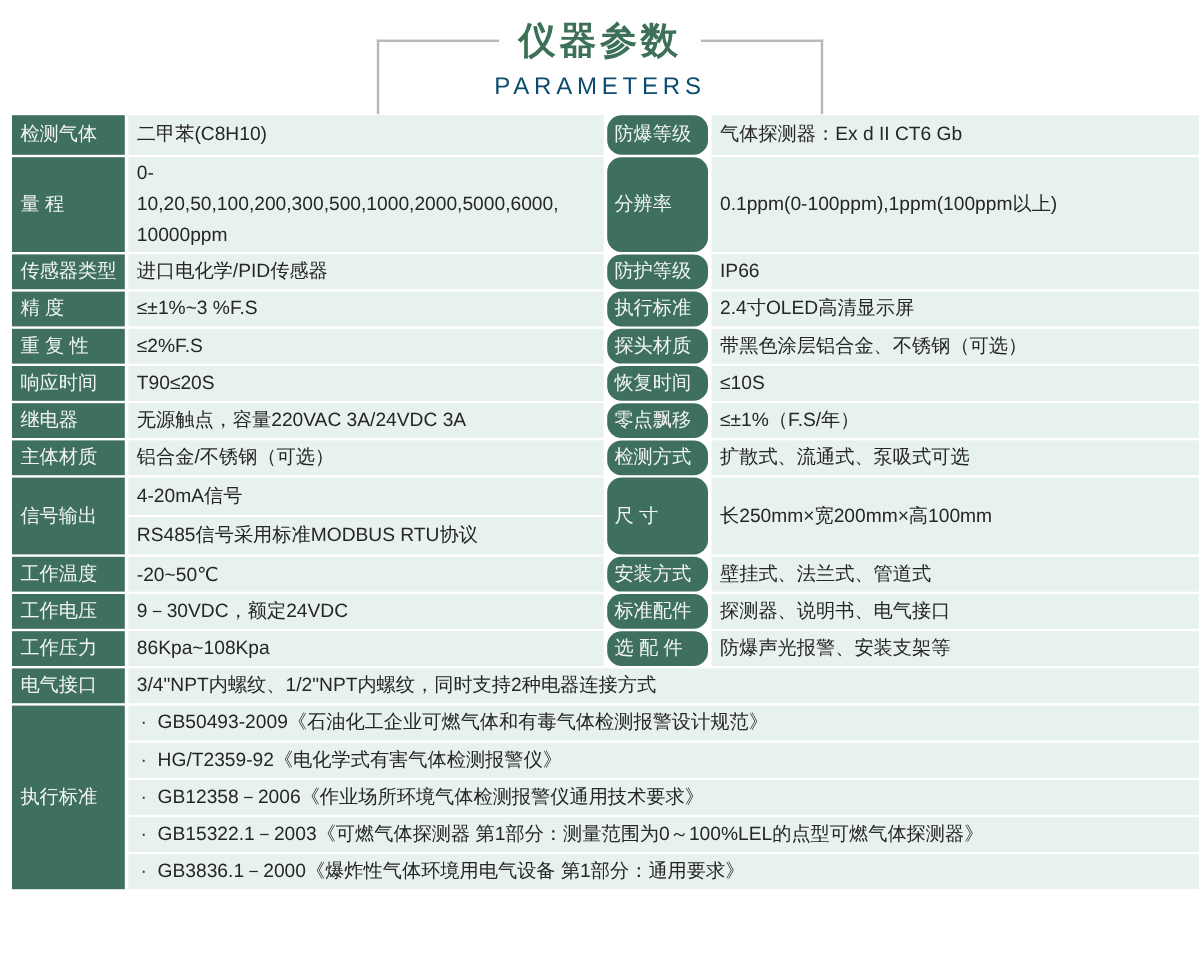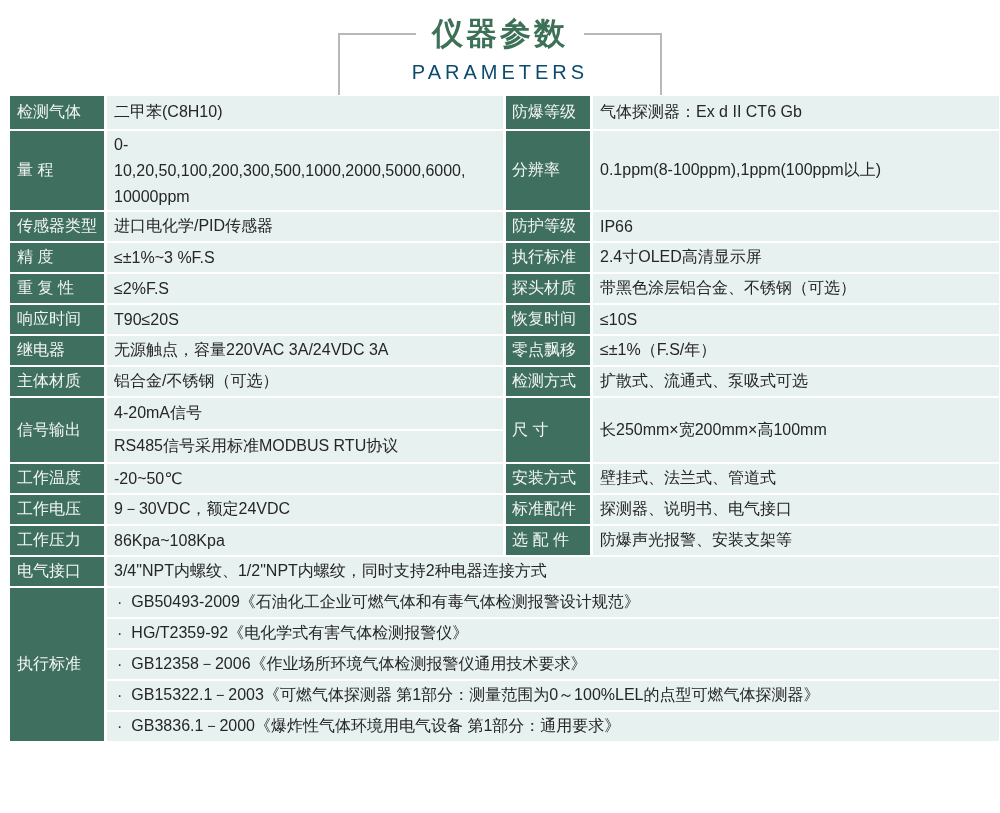--- a/index.html
+++ b/index.html
@@ -1,37 +1,37 @@
 <!DOCTYPE html>
 <html><head>
 <meta charset="utf-8">
 <style>
   * { margin:0; padding:0; box-sizing:border-box; }
   html,body { width:1000px; height:813px; background:#ffffff;
     font-family:"Liberation Sans","DejaVu Sans",sans-serif; overflow:hidden; }
 
   
-  .title-box { position:relative; width:324px; height:62px;
+  .title-box { position:relative; width:372px; height:62px;
     margin:33px auto 0 auto; border:2px solid #b5b9b8; border-bottom:none; }
   .title-main { position:absolute; left:50%; transform:translateX(-50%); top:-22px;
     background:#ffffff; padding:0 16px; white-space:nowrap;
     font-size:31px; font-weight:bold; letter-spacing:3px; color:#3d7157; line-height:42px; }
   .title-sub { text-align:center; margin-top:26px; font-size:20px;
     letter-spacing:4px; color:#0c4a6e; }
 
   
   .spec-table { margin:1px 1px 0 10px; display:flex; flex-direction:column; gap:2px; }
   .band { display:grid; grid-template-columns:94px 396px 84px 1fr; column-gap:3px; }
   .band.hfirst > div { min-height:33px; }
   .band.std   > div { min-height:29px; }
   .band.tall  > div { min-height:79px; }
 
   .lbl { background:#3f6f5e; color:#f1f5f2; font-size:16px;
     display:flex; align-items:center; padding-left:7px; }
-  .lbl.rlbl { padding-left:6px; }
+  .lbl.rlbl { padding-left:6px;border-radius:12px; }
   .val { background:#e7f1ef; color:#262626; font-size:16px;
     display:flex; align-items:center; padding-left:7px; }
   .val.multiline { flex-direction:column; align-items:flex-start;
     justify-content:center; line-height:26px; padding-top:1px; }
 
   .band.signal { grid-template-rows:31px 31px; row-gap:2px; }
   .signal .span2  { grid-column:1; grid-row:1/3; }
   .signal .sv1    { grid-column:2; grid-row:1; }
   .signal .sv2    { grid-column:2; grid-row:2; }
   .signal .span2r { grid-column:3; grid-row:1/3; }
@@ -64,21 +64,21 @@
   </div>
 
   <div class="band std tall">
     <div class="lbl">量 程</div>
     <div class="val multiline">
       <span>0-</span>
       <span>10,20,50,100,200,300,500,1000,2000,5000,6000,</span>
       <span>10000ppm</span>
     </div>
     <div class="lbl rlbl">分辨率</div>
-    <div class="val">0.1ppm(8-100ppm),1ppm(100ppm以上)</div>
+    <div class="val">0.1ppm(0-100ppm),1ppm(100ppm以上)</div>
   </div>
 
   <div class="band std">
     <div class="lbl">传感器类型</div>
     <div class="val">进口电化学/PID传感器</div>
     <div class="lbl rlbl">防护等级</div>
     <div class="val">IP66</div>
   </div>
 
   <div class="band std">

